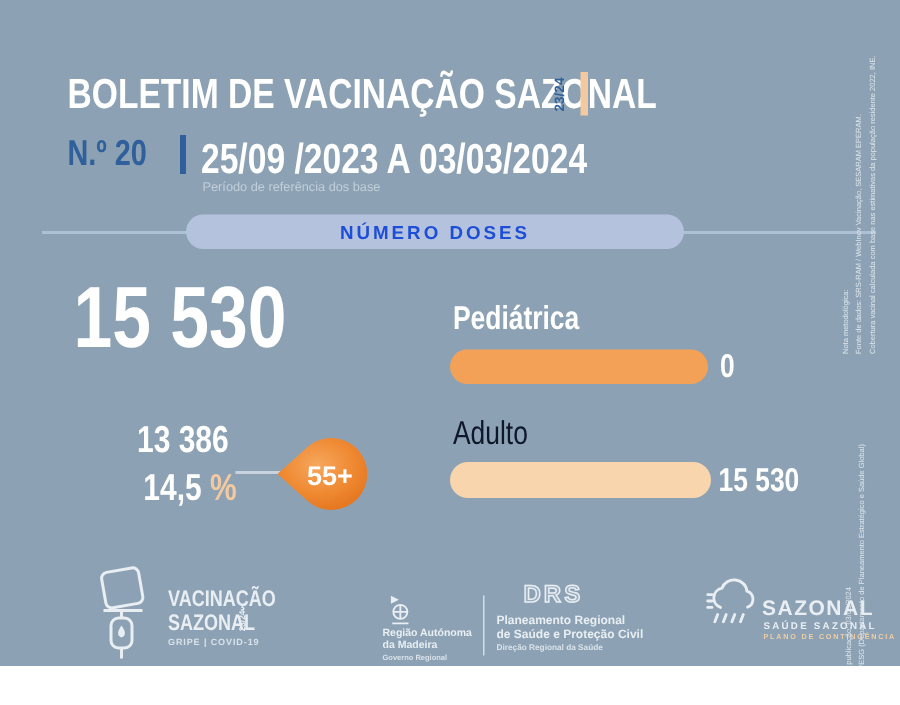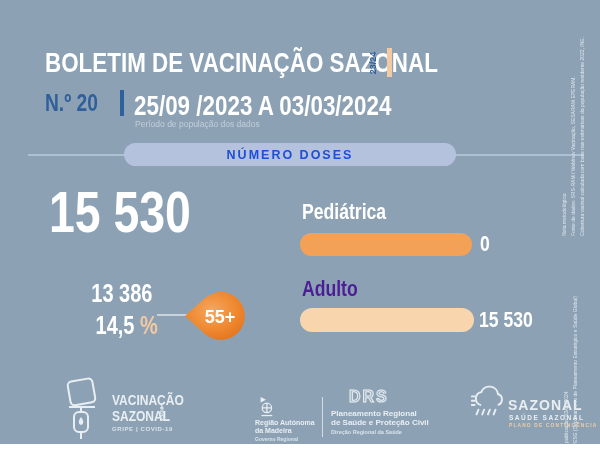--- a/index.html
+++ b/index.html
@@ -27,21 +27,21 @@
   .rule{left:28px;top:154px;width:556px;height:2px;background:#AEC0D4;}
   .pill{left:124px;top:143px;width:332px;height:23px;border-radius:12px;background:#B5C2DE;
     color:#1d4ed8;font-weight:bold;font-size:12.5px;letter-spacing:2px;
     display:flex;align-items:center;justify-content:center;}
 
   
   .total{left:49px;top:183px;font-size:58px;font-weight:bold;color:#FFFFFF;line-height:1;}
   .cat-ped{left:302px;top:199px;font-size:22px;font-weight:bold;color:#FFFFFF;}
   .bar-ped{left:300px;top:233px;width:172px;height:23px;border-radius:12px;background:#F2A157;}
   .val-ped{left:480px;top:231px;font-size:22px;font-weight:bold;color:#FFFFFF;}
-  .cat-adu{left:302px;top:276px;font-size:22px;font-weight:bold;color:#4c1d95;}
+  .cat-adu{left:302px;top:276px;font-size:22px;font-weight:normal;color:#0f172a;}
   .bar-adu{left:300px;top:308px;width:174px;height:24px;border-radius:12px;background:#F8D5AD;}
   .val-adu{left:479px;top:307px;font-size:22px;font-weight:bold;color:#FFFFFF;}
   .hl-doses{left:44px;top:279px;width:108px;text-align:right;font-size:25px;font-weight:bold;color:#FFFFFF;}
   .hl-cov{left:44px;top:311px;width:114px;text-align:right;font-size:25px;font-weight:bold;color:#FFFFFF;}
   .hl-cov .unit{color:#F2C9A0;}
   .hl-line{left:157px;top:314px;width:30px;height:2px;background:#C8D3DD;}
   .badge{left:183px;top:288px;width:64px;height:56px;}
 
   
   .camp-icon{left:60px;top:377px;width:46px;height:64px;}
@@ -76,21 +76,21 @@
 
 <div class="stage">
 
   <div class="abs title"><span class="cond">BOLETIM DE VACINAÇÃO SAZONAL</span></div>
   <div class="abs season-vert">23/24</div>
   <div class="abs title-sep"></div>
 
   <div class="abs edition"><span class="cond">N.º 20</span></div>
   <div class="abs edition-sep"></div>
   <div class="abs period"><span class="cond">25/09 /2023 A 03/03/2024</span></div>
-  <div class="abs period-caption">Período de população dos dados</div>
+  <div class="abs period-caption">Período de referência dos base</div>
 
   <div class="abs rule"></div>
   <div class="abs pill">NÚMERO DOSES</div>
 
   <div class="abs total"><span class="cond">15 530</span></div>
 
   <div class="abs cat-ped"><span class="cond">Pediátrica</span></div>
   <div class="abs bar-ped"></div>
   <div class="abs val-ped"><span class="cond">0</span></div>
 

